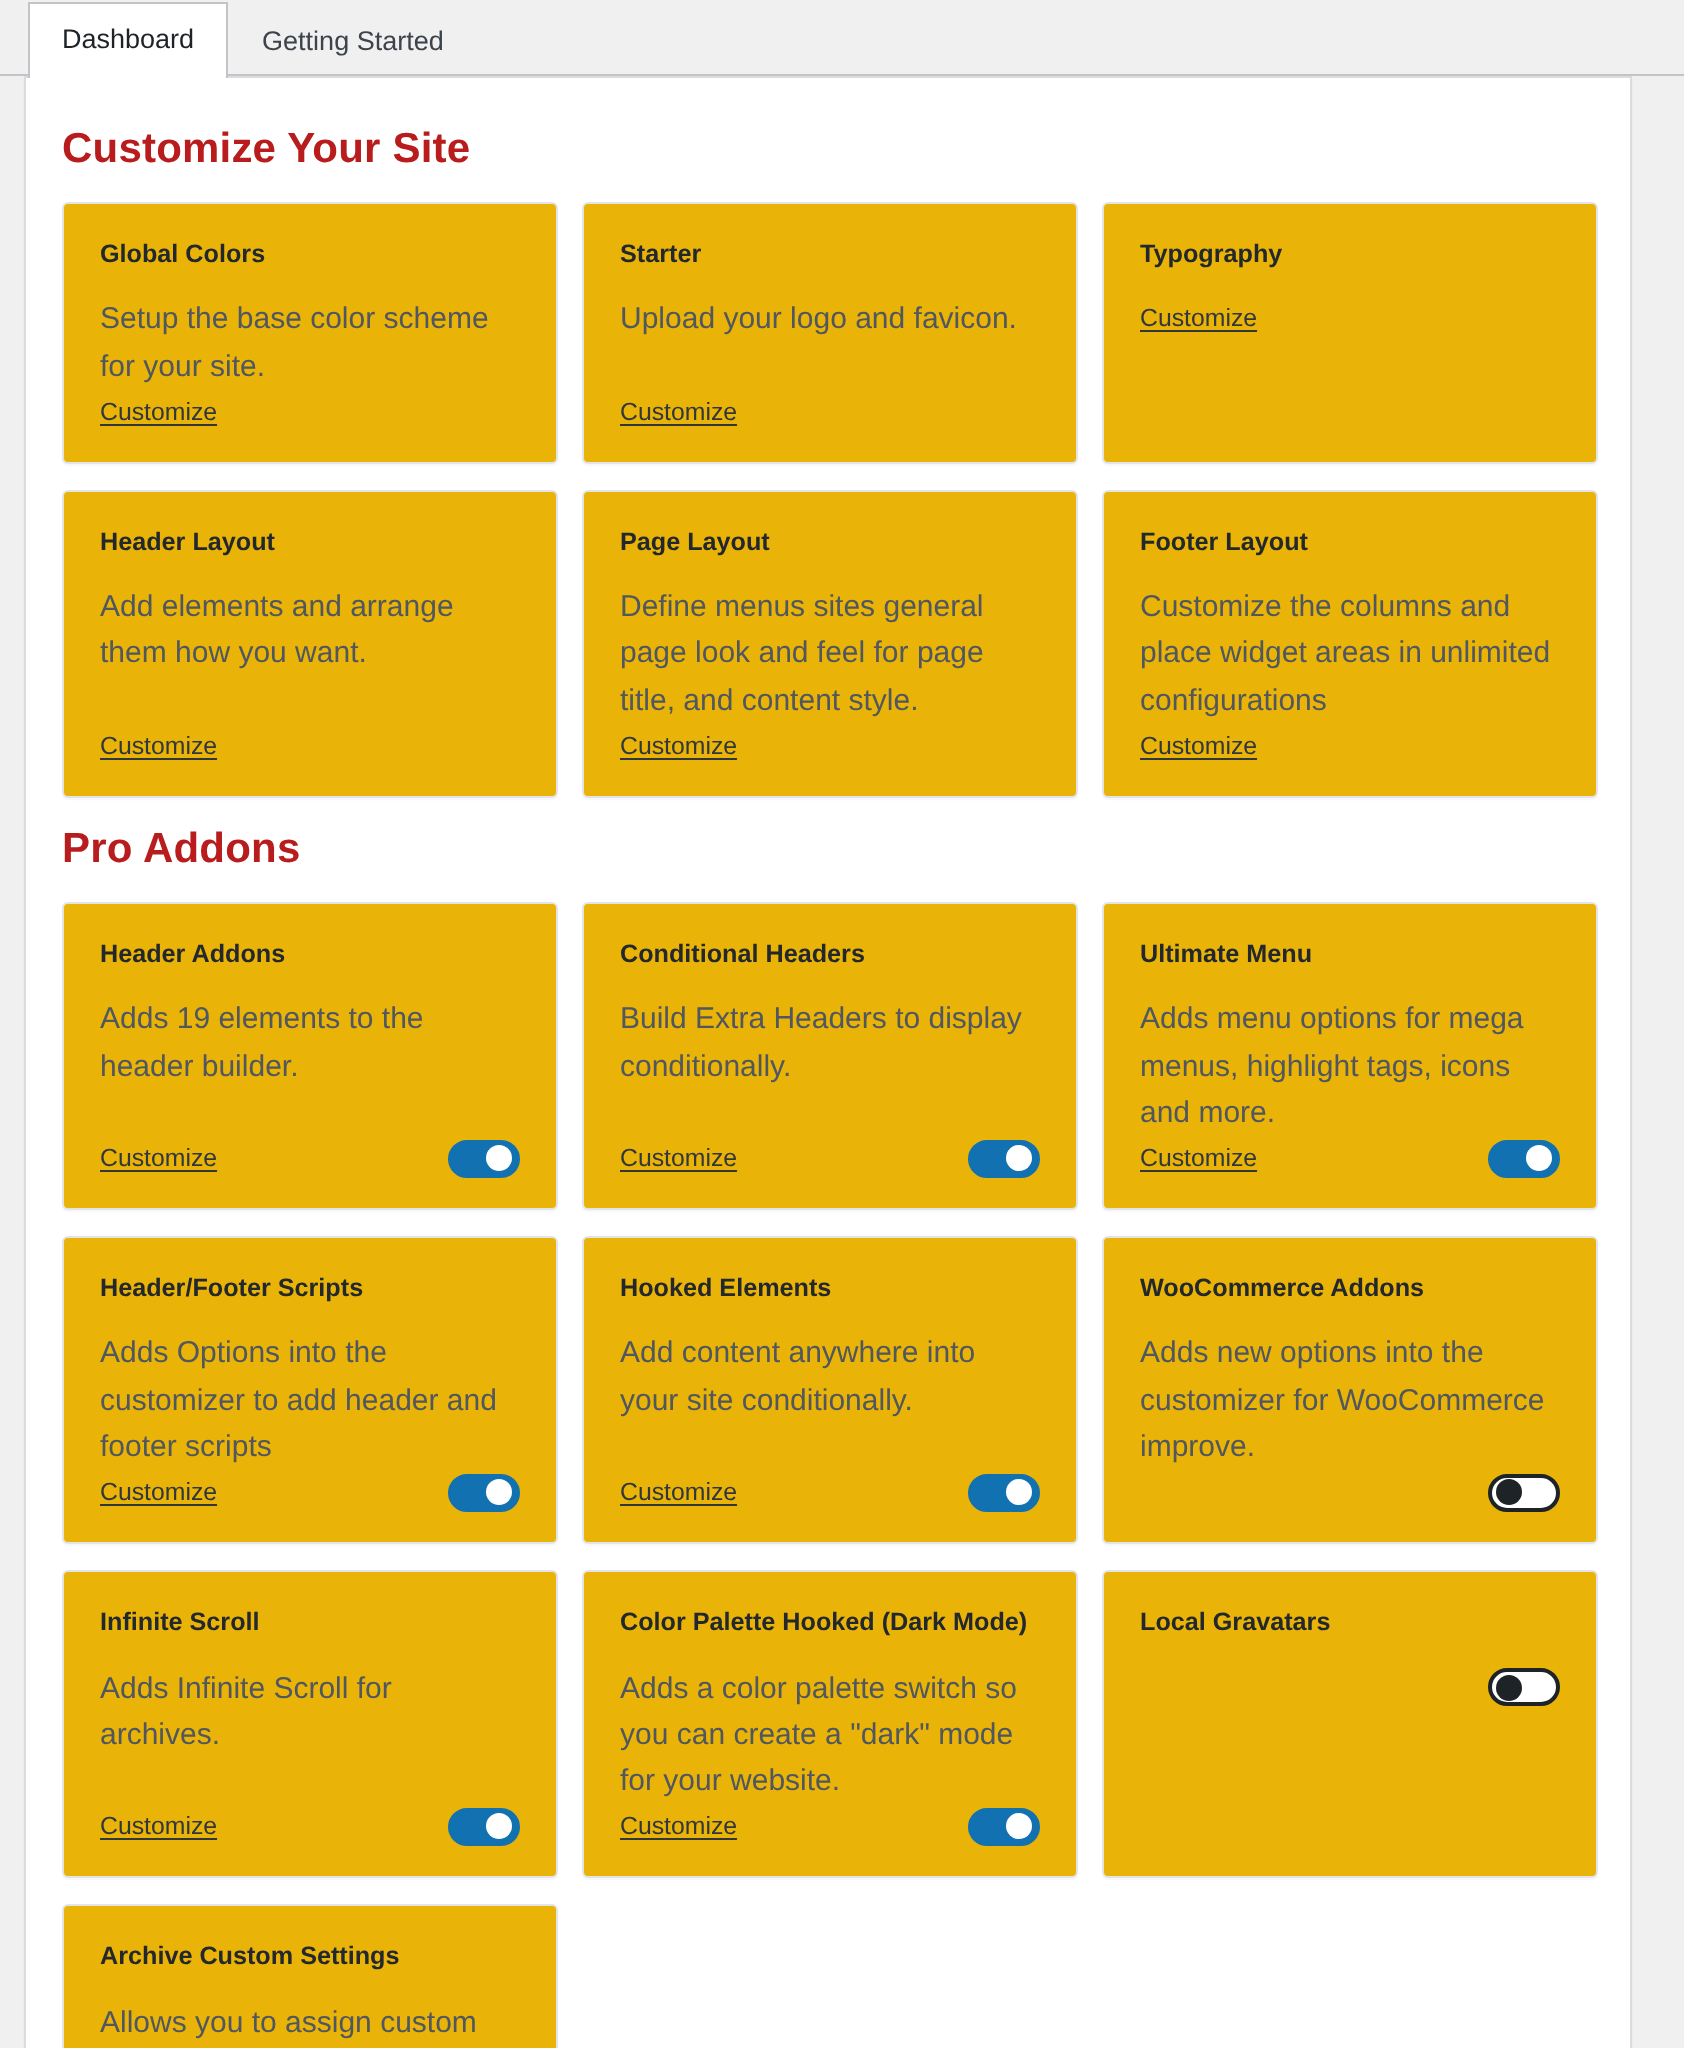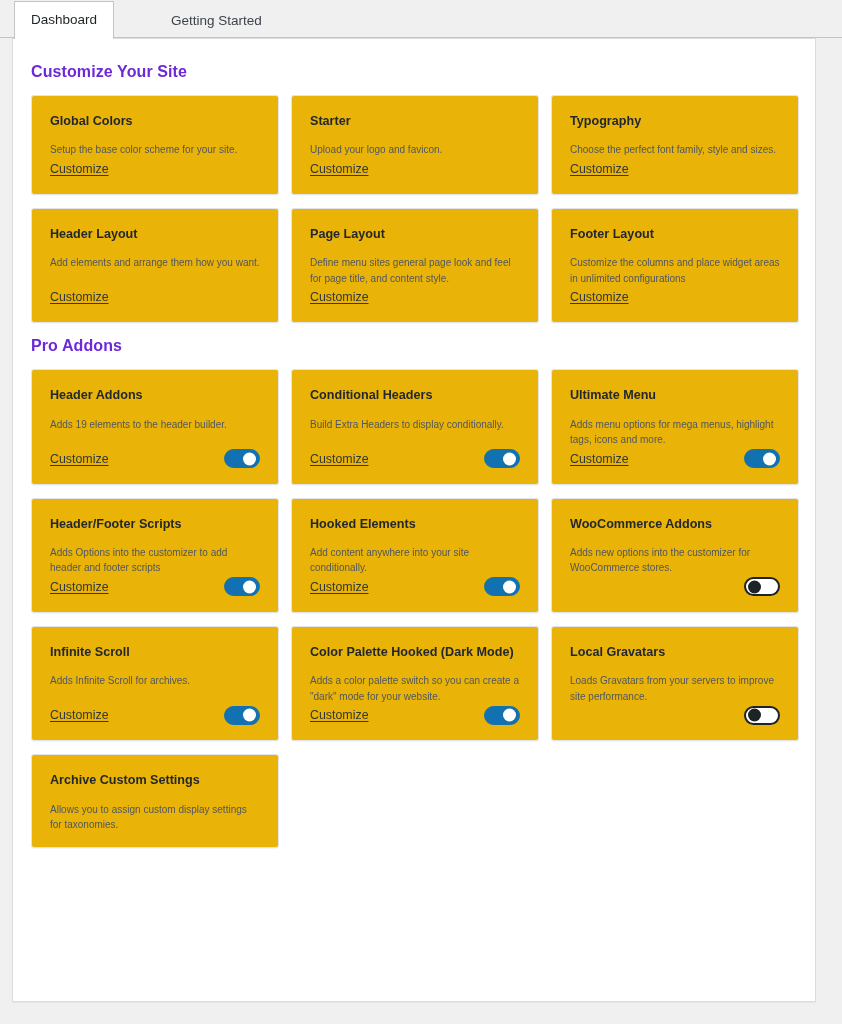--- a/index.html
+++ b/index.html
@@ -17,21 +17,20 @@
 
   
   .tab-bar {
     position: relative;
     height: 38px;
     background: #f0f0f1;
     display: flex;
     align-items: flex-end;
     padding-left: 14px;
     box-sizing: border-box;
-    gap: 40px;
   }
   .tab-bar::after {
     content: "";
     position: absolute;
     left: 0;
     right: 0;
     bottom: 0;
     height: 1px;
     background: #c3c4c7;
   }
@@ -66,23 +65,23 @@
     border: 1px solid #dcdcde;
     box-shadow: 0 1px 1px rgba(0,0,0,0.04);
     box-sizing: border-box;
     width: 804px;
     min-height: 964px;
     padding: 20px 18px 26px 18px;
   }
 
   
   .section-title {
-    font-size: 16px;
+    font-size: 21px;
     font-weight: 600;
-    color: #6d28d9;
+    color: #b91c1c;
     margin: 4px 0 14px 0;
     letter-spacing: 0.1px;
   }
   .section + .section {
     margin-top: 14px;
   }
 
   
   .card-grid {
     display: grid;
@@ -100,21 +99,21 @@
     flex-direction: column;
   }
   .card-title {
     font-size: 12.6px;
     font-weight: 600;
     color: #23282d;
     margin: 0 0 13px 0;
     line-height: 1.3;
   }
   .card-desc {
-    font-size: 10px;
+    font-size: 15px;
     color: #50575e;
     line-height: 1.55;
     margin: 0;
     flex: 1 1 auto;
   }
   .card-footer {
     margin-top: 0;
     display: flex;
     align-items: center;
     justify-content: space-between;
@@ -186,35 +185,34 @@
           </div>
           <div class="card">
             <div class="card-title">Starter</div>
             <div class="card-desc">Upload your logo and favicon.</div>
             <div class="card-footer">
               <span class="customize-link">Customize</span>
             </div>
           </div>
           <div class="card">
             <div class="card-title">Typography</div>
-            <div class="card-desc">Choose the perfect font family, style and sizes.</div>
             <div class="card-footer">
               <span class="customize-link">Customize</span>
             </div>
           </div>
           <div class="card">
             <div class="card-title">Header Layout</div>
             <div class="card-desc">Add elements and arrange them how you want.</div>
             <div class="card-footer">
               <span class="customize-link">Customize</span>
             </div>
           </div>
           <div class="card">
             <div class="card-title">Page Layout</div>
-            <div class="card-desc">Define menu sites general page look and feel for page title, and content style.</div>
+            <div class="card-desc">Define menus sites general page look and feel for page title, and content style.</div>
             <div class="card-footer">
               <span class="customize-link">Customize</span>
             </div>
           </div>
           <div class="card">
             <div class="card-title">Footer Layout</div>
             <div class="card-desc">Customize the columns and place widget areas in unlimited configurations</div>
             <div class="card-footer">
               <span class="customize-link">Customize</span>
             </div>
@@ -269,21 +267,21 @@
             <div class="card-desc">Add content anywhere into your site conditionally.</div>
             <div class="card-footer">
               <span class="customize-link">Customize</span>
               <div class="toggle on">
                 <span class="knob"></span>
               </div>
             </div>
           </div>
           <div class="card">
             <div class="card-title">WooCommerce Addons</div>
-            <div class="card-desc">Adds new options into the customizer for WooCommerce stores.</div>
+            <div class="card-desc">Adds new options into the customizer for WooCommerce improve.</div>
             <div class="card-footer">
               <span class="footer-spacer"></span>
               <div class="toggle off">
                 <span class="knob"></span>
               </div>
             </div>
           </div>
           <div class="card">
             <div class="card-title">Infinite Scroll</div>
             <div class="card-desc">Adds Infinite Scroll for archives.</div>
@@ -299,21 +297,20 @@
             <div class="card-desc">Adds a color palette switch so you can create a "dark" mode for your website.</div>
             <div class="card-footer">
               <span class="customize-link">Customize</span>
               <div class="toggle on">
                 <span class="knob"></span>
               </div>
             </div>
           </div>
           <div class="card">
             <div class="card-title">Local Gravatars</div>
-            <div class="card-desc">Loads Gravatars from your servers to improve site performance.</div>
             <div class="card-footer">
               <span class="footer-spacer"></span>
               <div class="toggle off">
                 <span class="knob"></span>
               </div>
             </div>
           </div>
           <div class="card">
             <div class="card-title">Archive Custom Settings</div>
             <div class="card-desc">Allows you to assign custom display settings for taxonomies.</div>

